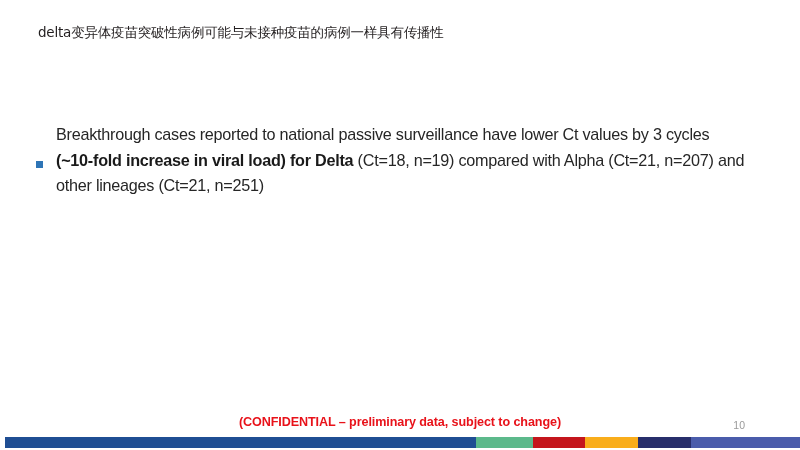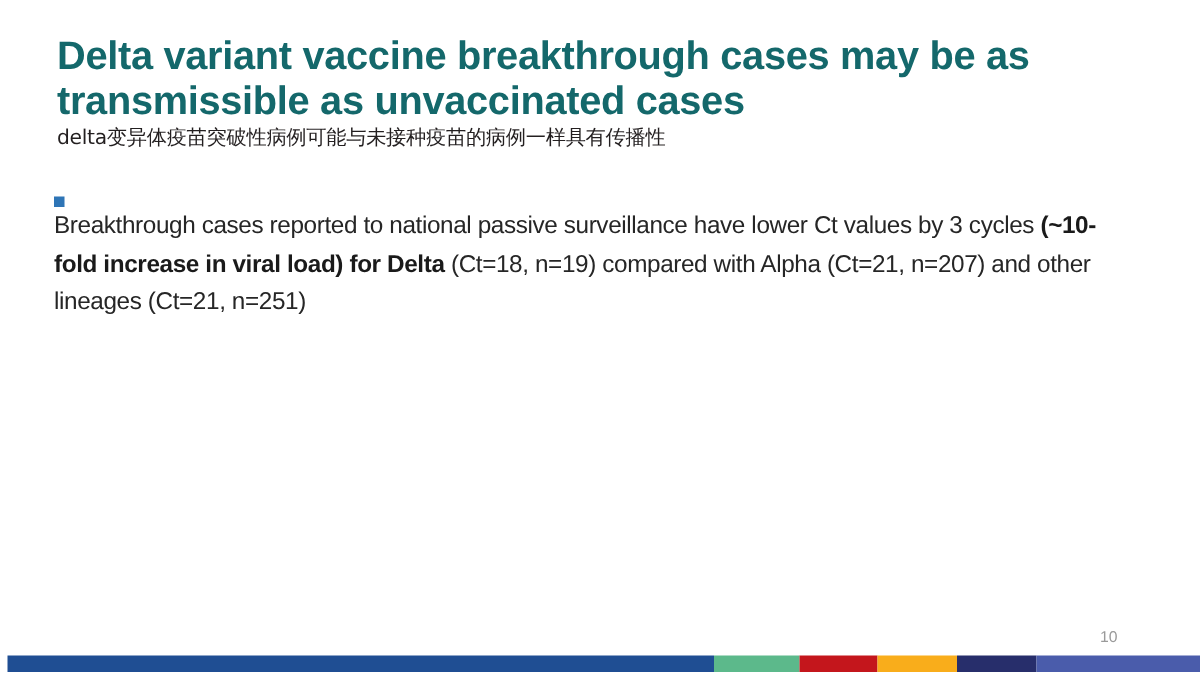--- a/index.html
+++ b/index.html
@@ -45,23 +45,22 @@
 
   
   #body-content {
     position: absolute;
     left: 36px;
     top: 122px;
     width: 714px;
   }
   .bullet-row {
     display: flex;
-    align-items: flex-start;
+    align-items: center;
     margin-bottom: 16px;
-    flex-direction: column;
   }
   .bullet-marker {
     flex: 0 0 auto;
     width: 7px;
     height: 7px;
     background: #2e75b6;
     margin-top: 9px;
     margin-right: 13px;
   }
   .bullet-text {
@@ -108,34 +107,34 @@
   #bottom-bar .seg {
     height: 100%;
   }
 </style>
 </head>
 <body>
 
 <div id="slide">
 
   <div id="title-block">
-    <h1 id="slide-title" style="color: rgb(20, 104, 107);">Delta variant vaccine breakthrough cases may be as transmissible as unvaccinated cases</h1>
     <div id="slide-subtitle">delta变异体疫苗突破性病例可能与未接种疫苗的病例一样具有传播性</div>
   </div>
 
   <div id="body-content">
 
     <div class="bullet-row">
       <span class="bullet-marker"></span>
       <div class="bullet-text">Breakthrough cases reported to national passive surveillance have lower Ct values by 3 cycles <b>(~10-fold increase in viral load) for Delta</b> (Ct=18, n=19) compared with Alpha (Ct=21, n=207) and other lineages (Ct=21, n=251)</div>
     </div>
 
 
   </div>
 
+  <div id="footer-note" style="color: rgb(232, 18, 26);">(CONFIDENTIAL – preliminary data, subject to change)</div>
 
   <div id="page-number">10</div>
 
   <div id="bottom-bar">
       <div class="seg" style="background: rgb(31, 78, 147); width: 474px;"></div>
       <div class="seg" style="background: rgb(92, 185, 139); width: 57px;"></div>
       <div class="seg" style="background: rgb(196, 22, 28); width: 53px;"></div>
       <div class="seg" style="background: rgb(249, 173, 27); width: 53px;"></div>
       <div class="seg" style="background: rgb(39, 46, 107); width: 53px;"></div>
       <div class="seg" style="background: rgb(74, 92, 171); width: 110px;"></div>

